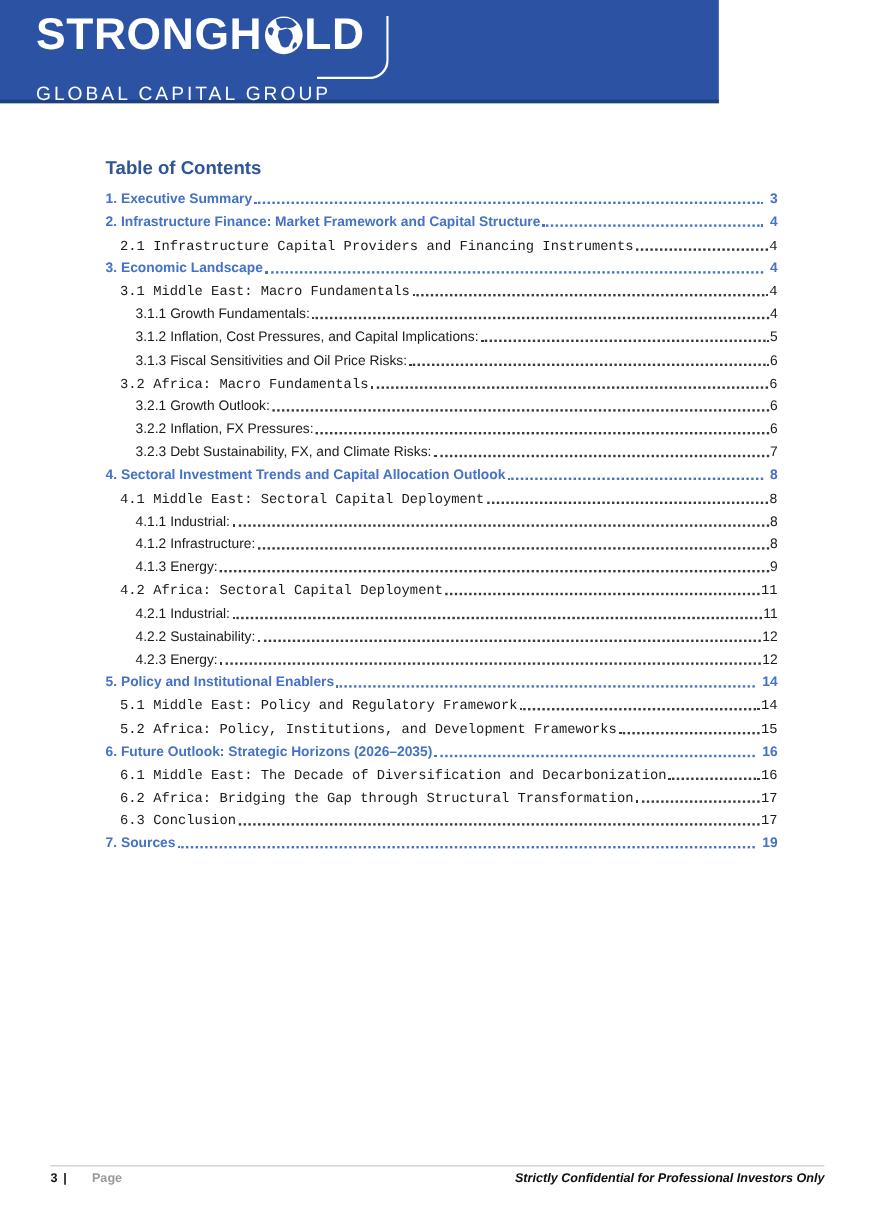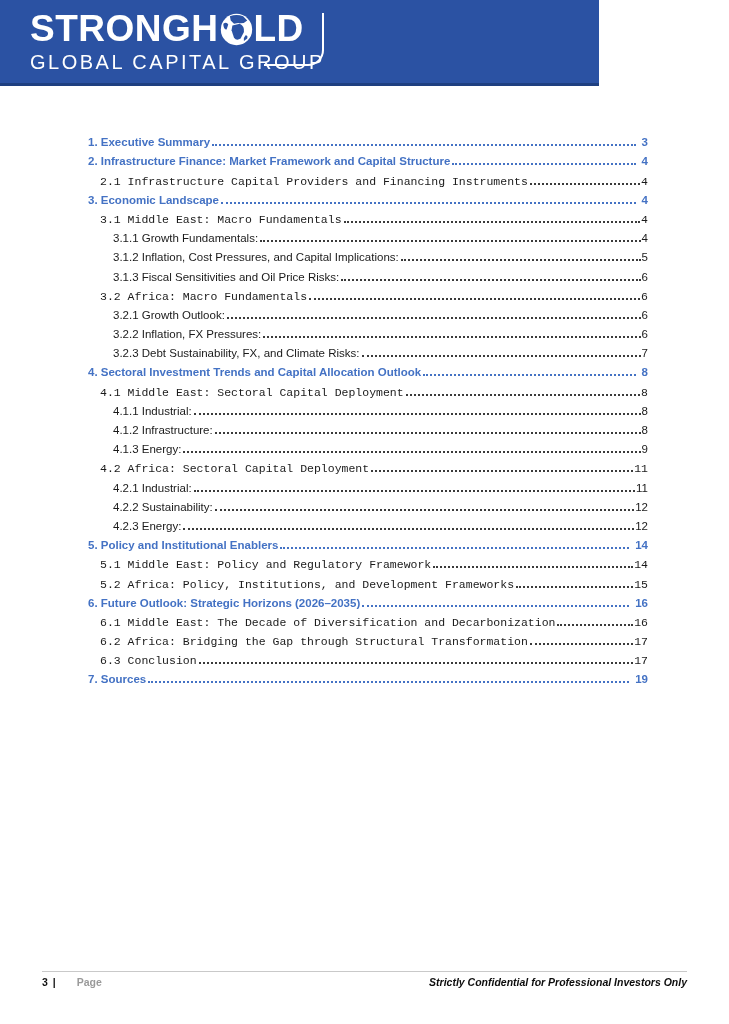--- a/index.html
+++ b/index.html
@@ -17,22 +17,22 @@
     background: #2b52a3;
     border-bottom: 3px solid #1e3f80;
   }
   .logo { position: absolute; left: 30px; top: 9px; color: #ffffff; }
   .logo-line1 {
     font-size: 37px; font-weight: 700; letter-spacing: 0.5px;
     line-height: 40px; display: flex; align-items: center; white-space: nowrap;
   }
   .globe { width: 33px; height: 33px; margin: 0 1px; display: inline-block; }
   .logo-line2 {
-    font-size: 20px; font-weight: 400; letter-spacing: 2.5px;
-    line-height: 24px; margin-top: 1px; white-space: nowrap;
+    font-size: 16px; font-weight: 400; letter-spacing: 2.5px;
+    line-height: 24px; margin-top: 18px; white-space: nowrap;
   }
   .logo-bracket {
     position: absolute; left: 264px; top: 13px; width: 60px; height: 53px;
     border-right: 2.5px solid #ffffff;
     border-bottom: 2.5px solid #ffffff;
     border-bottom-right-radius: 16px;
   }
 
   
   .content { position: absolute; left: 88px; top: 131px; width: 560px; }
@@ -89,20 +89,21 @@
           <path d="M31 27 Q34 27 33 31 L29 34 Q28 30 31 27 Z" fill="#2b52a3"></path>
         </svg>
         <span>LD</span>
       </div>
       <div class="logo-line2">GLOBAL CAPITAL GROUP</div>
     </div>
     <div class="logo-bracket"></div>
   </header>
 
   <main class="content">
+    <h1 class="toc-title">Table of Contents</h1>
     <div id="toc-list">
         <div class="toc-row lvl1">
     <span class="toc-label">1. Executive Summary</span>
     <span class="toc-leader"></span>
     <span class="toc-page">3</span>
   </div>
         <div class="toc-row lvl1">
     <span class="toc-label">2. Infrastructure Finance: Market Framework and Capital Structure</span>
     <span class="toc-leader"></span>
     <span class="toc-page">4</span>

